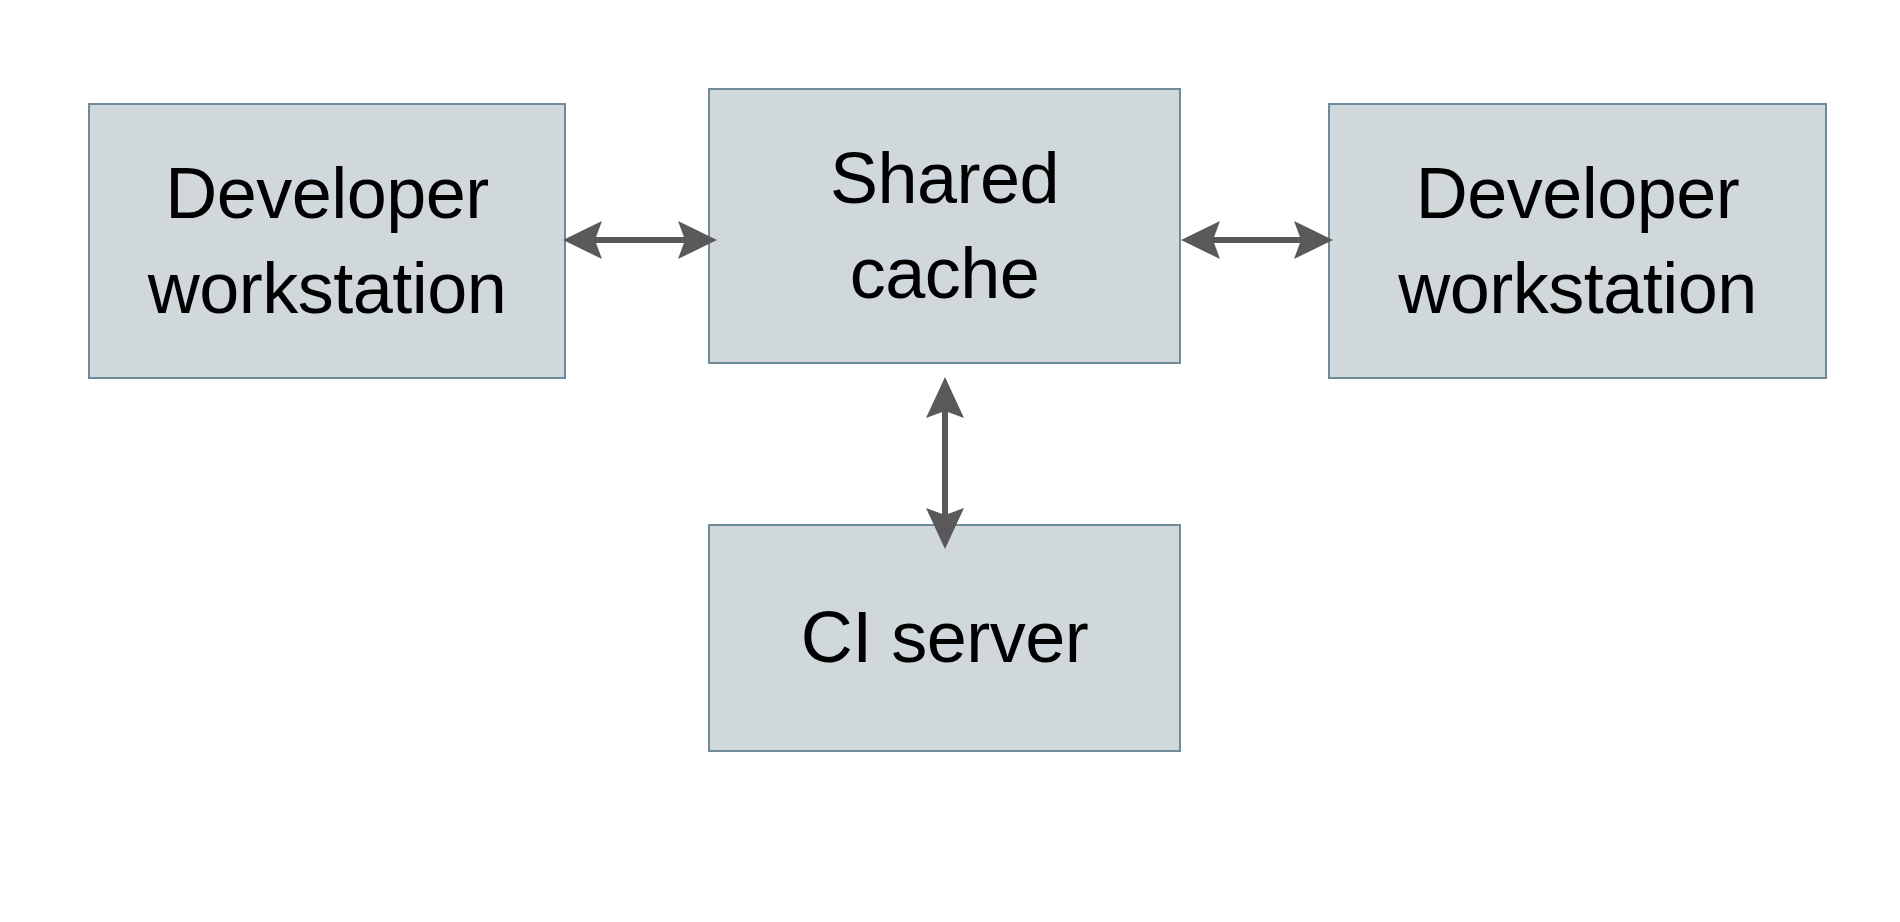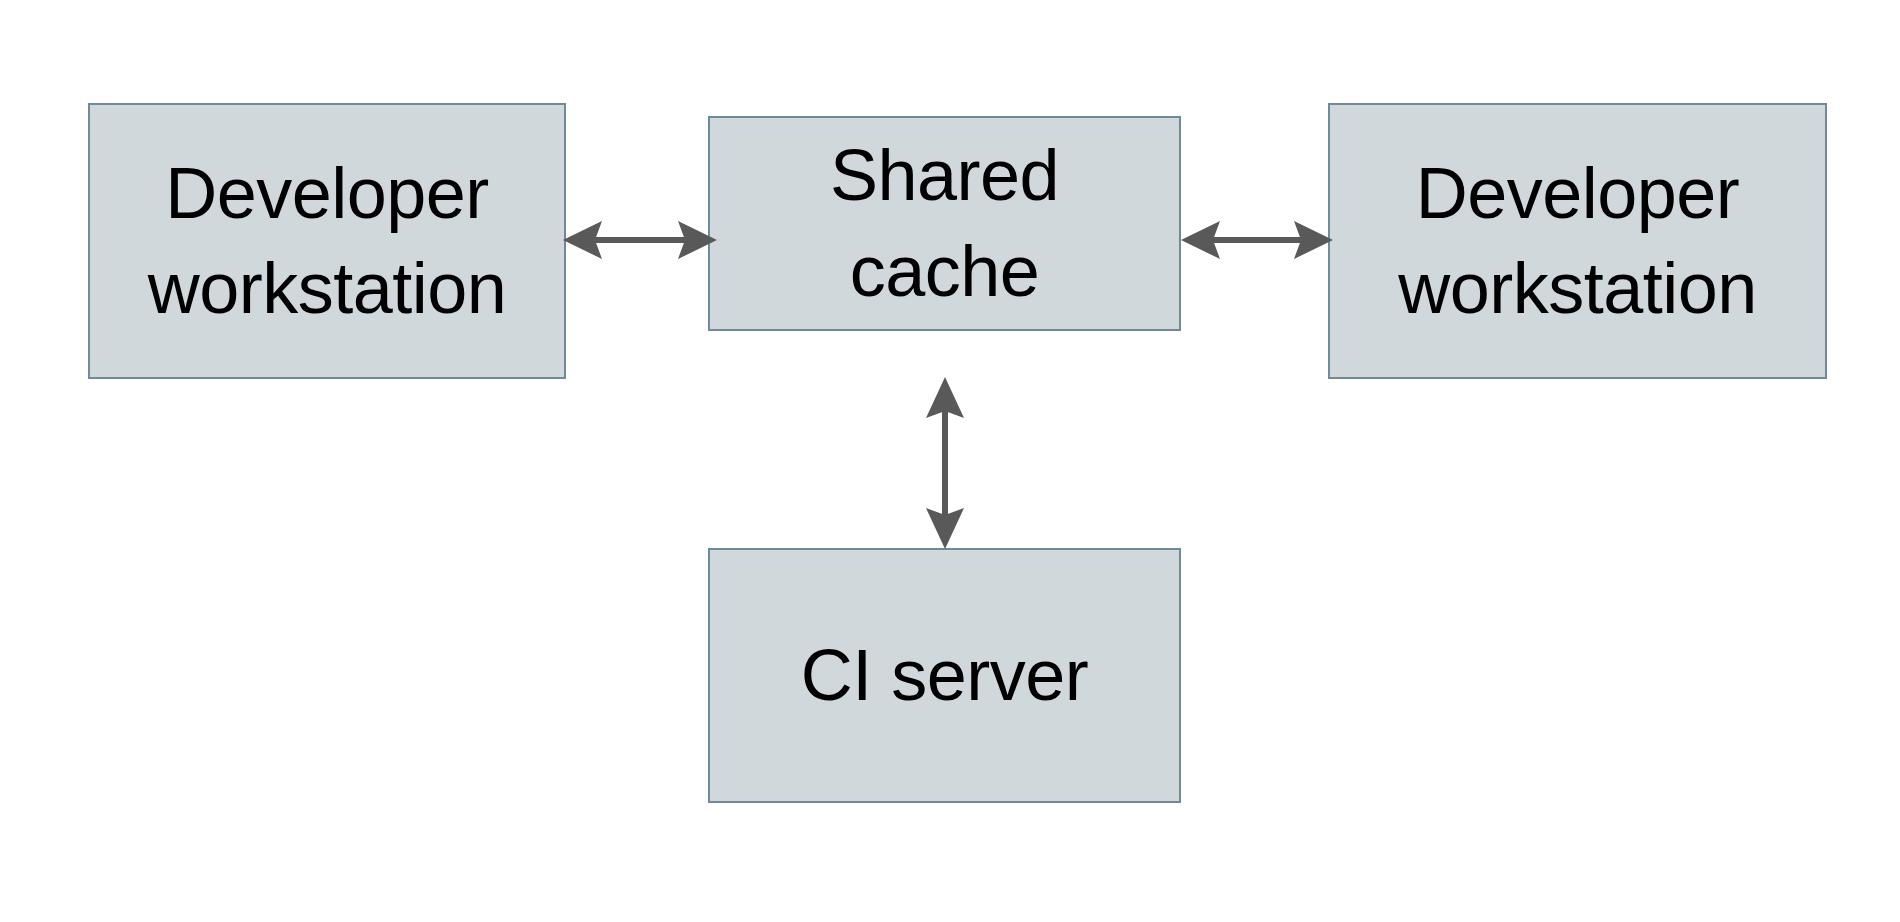--- a/index.html
+++ b/index.html
@@ -33,23 +33,23 @@
     font-size: 72px;
     line-height: 1.32;
     color: #000000;
     font-weight: 400;
     letter-spacing: -0.5px;
     white-space: pre-line;
     padding: 0 6px;
   }
   
   #node-dev-left   { left: 88px;   top: 103px; width: 478px; height: 276px; }
-  #node-shared     { left: 708px;  top: 116px; width: 473px; height: 215px; }
+  #node-shared     { left: 708px;  top: 88px; width: 473px; height: 276px; }
   #node-dev-right  { left: 1328px; top: 103px; width: 499px; height: 276px; }
-  #node-ci         { left: 708px;  top: 548px; width: 473px; height: 255px; }
+  #node-ci         { left: 708px;  top: 524px; width: 473px; height: 228px; }
 
   .edge {
     position: absolute;
     overflow: visible;
   }
   #edge-left-shared  { left: 560px;  top: 200px;  width: 160px; height: 80px; }
   #edge-shared-right { left: 1178px; top: 200px;  width: 158px; height: 80px; }
   #edge-shared-ci    { left: 905px;  top: 374px;  width: 80px;  height: 178px; }
 </style>
 </head>

